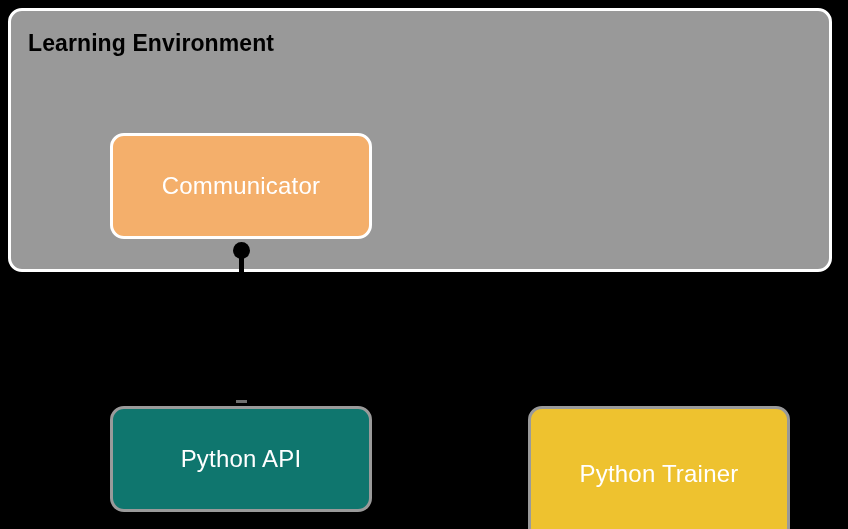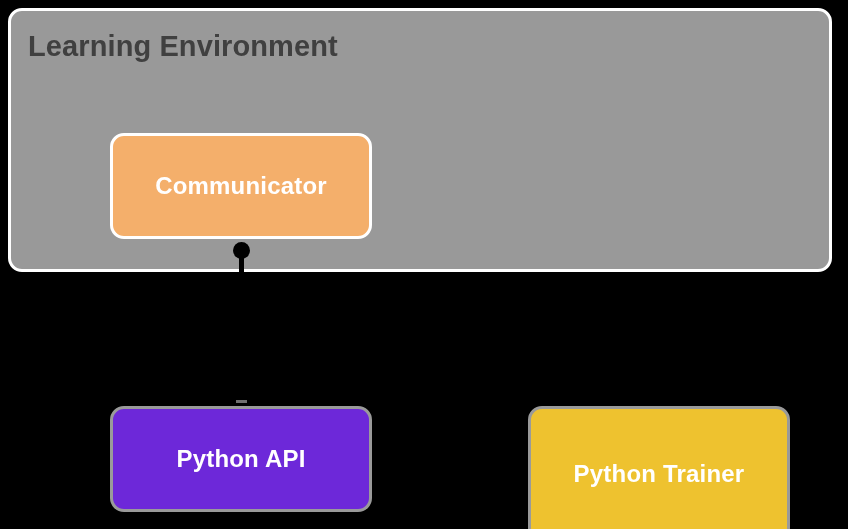--- a/index.html
+++ b/index.html
@@ -29,39 +29,39 @@
     height: 264px;
     box-sizing: border-box;
     background: #999999;
     border: 3px solid #ffffff;
     border-radius: 14px;
   }
   .group-title {
     position: absolute;
     left: 17px;
     top: 19px;
-    font-size: 29px;
+    font-size: 23px;
     font-weight: bold;
-    color: #404040;
+    color: #000000;
     letter-spacing: 0.1px;
     white-space: nowrap;
   }
 
   
   .node {
     position: absolute;
     box-sizing: border-box;
     display: flex;
     align-items: center;
     justify-content: center;
     border-radius: 14px;
   }
   .node-label {
     font-size: 24px;
-    font-weight: bold;
+    font-weight: normal;
     color: #ffffff;
     white-space: nowrap;
     letter-spacing: 0.2px;
   }
 
   
   #node-communicator {
     left: 110px;
     top: 133px;
     width: 262px;
@@ -69,21 +69,21 @@
     background: #f4af6b;
     border: 3px solid #ffffff;
   }
 
   
   #node-python-api {
     left: 110px;
     top: 406px;
     width: 262px;
     height: 106px;
-    background: #6d28d9;
+    background: #0f766e;
     border: 3px solid #9a9a9a;
   }
 
   
   #node-python-trainer {
     left: 528px;
     top: 406px;
     width: 262px;
     height: 136px;
     background: #eec22f;

